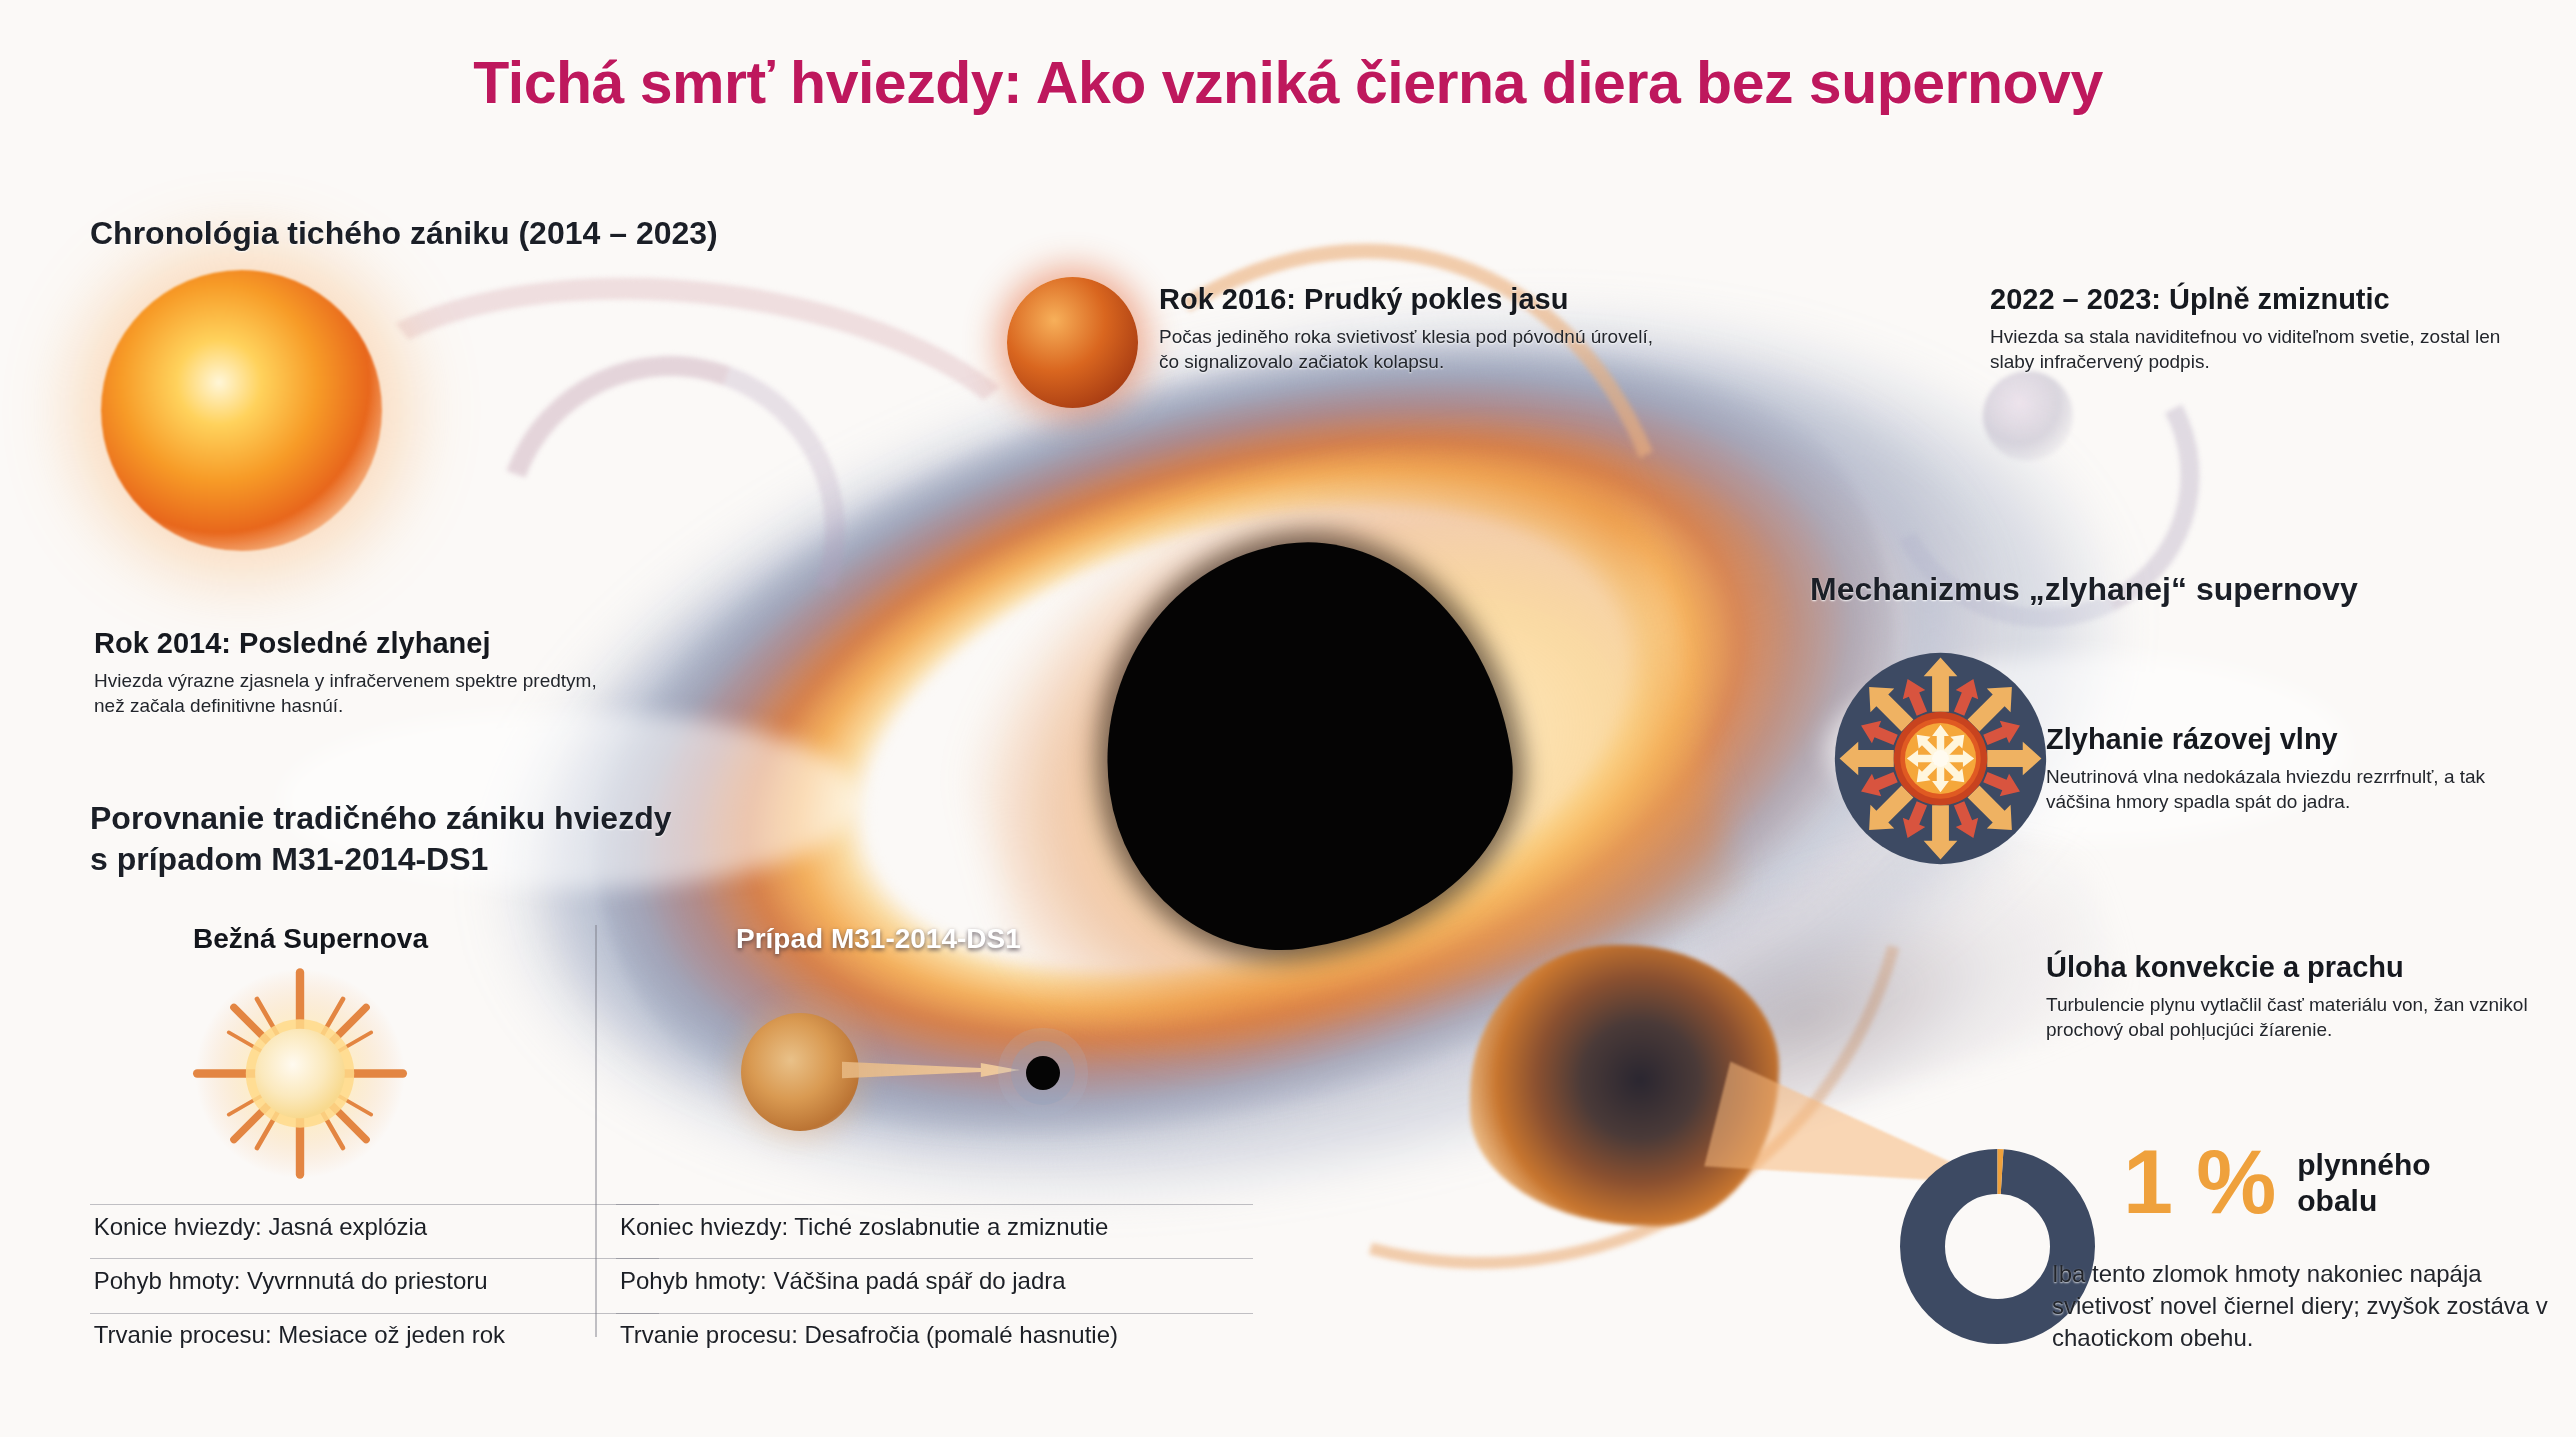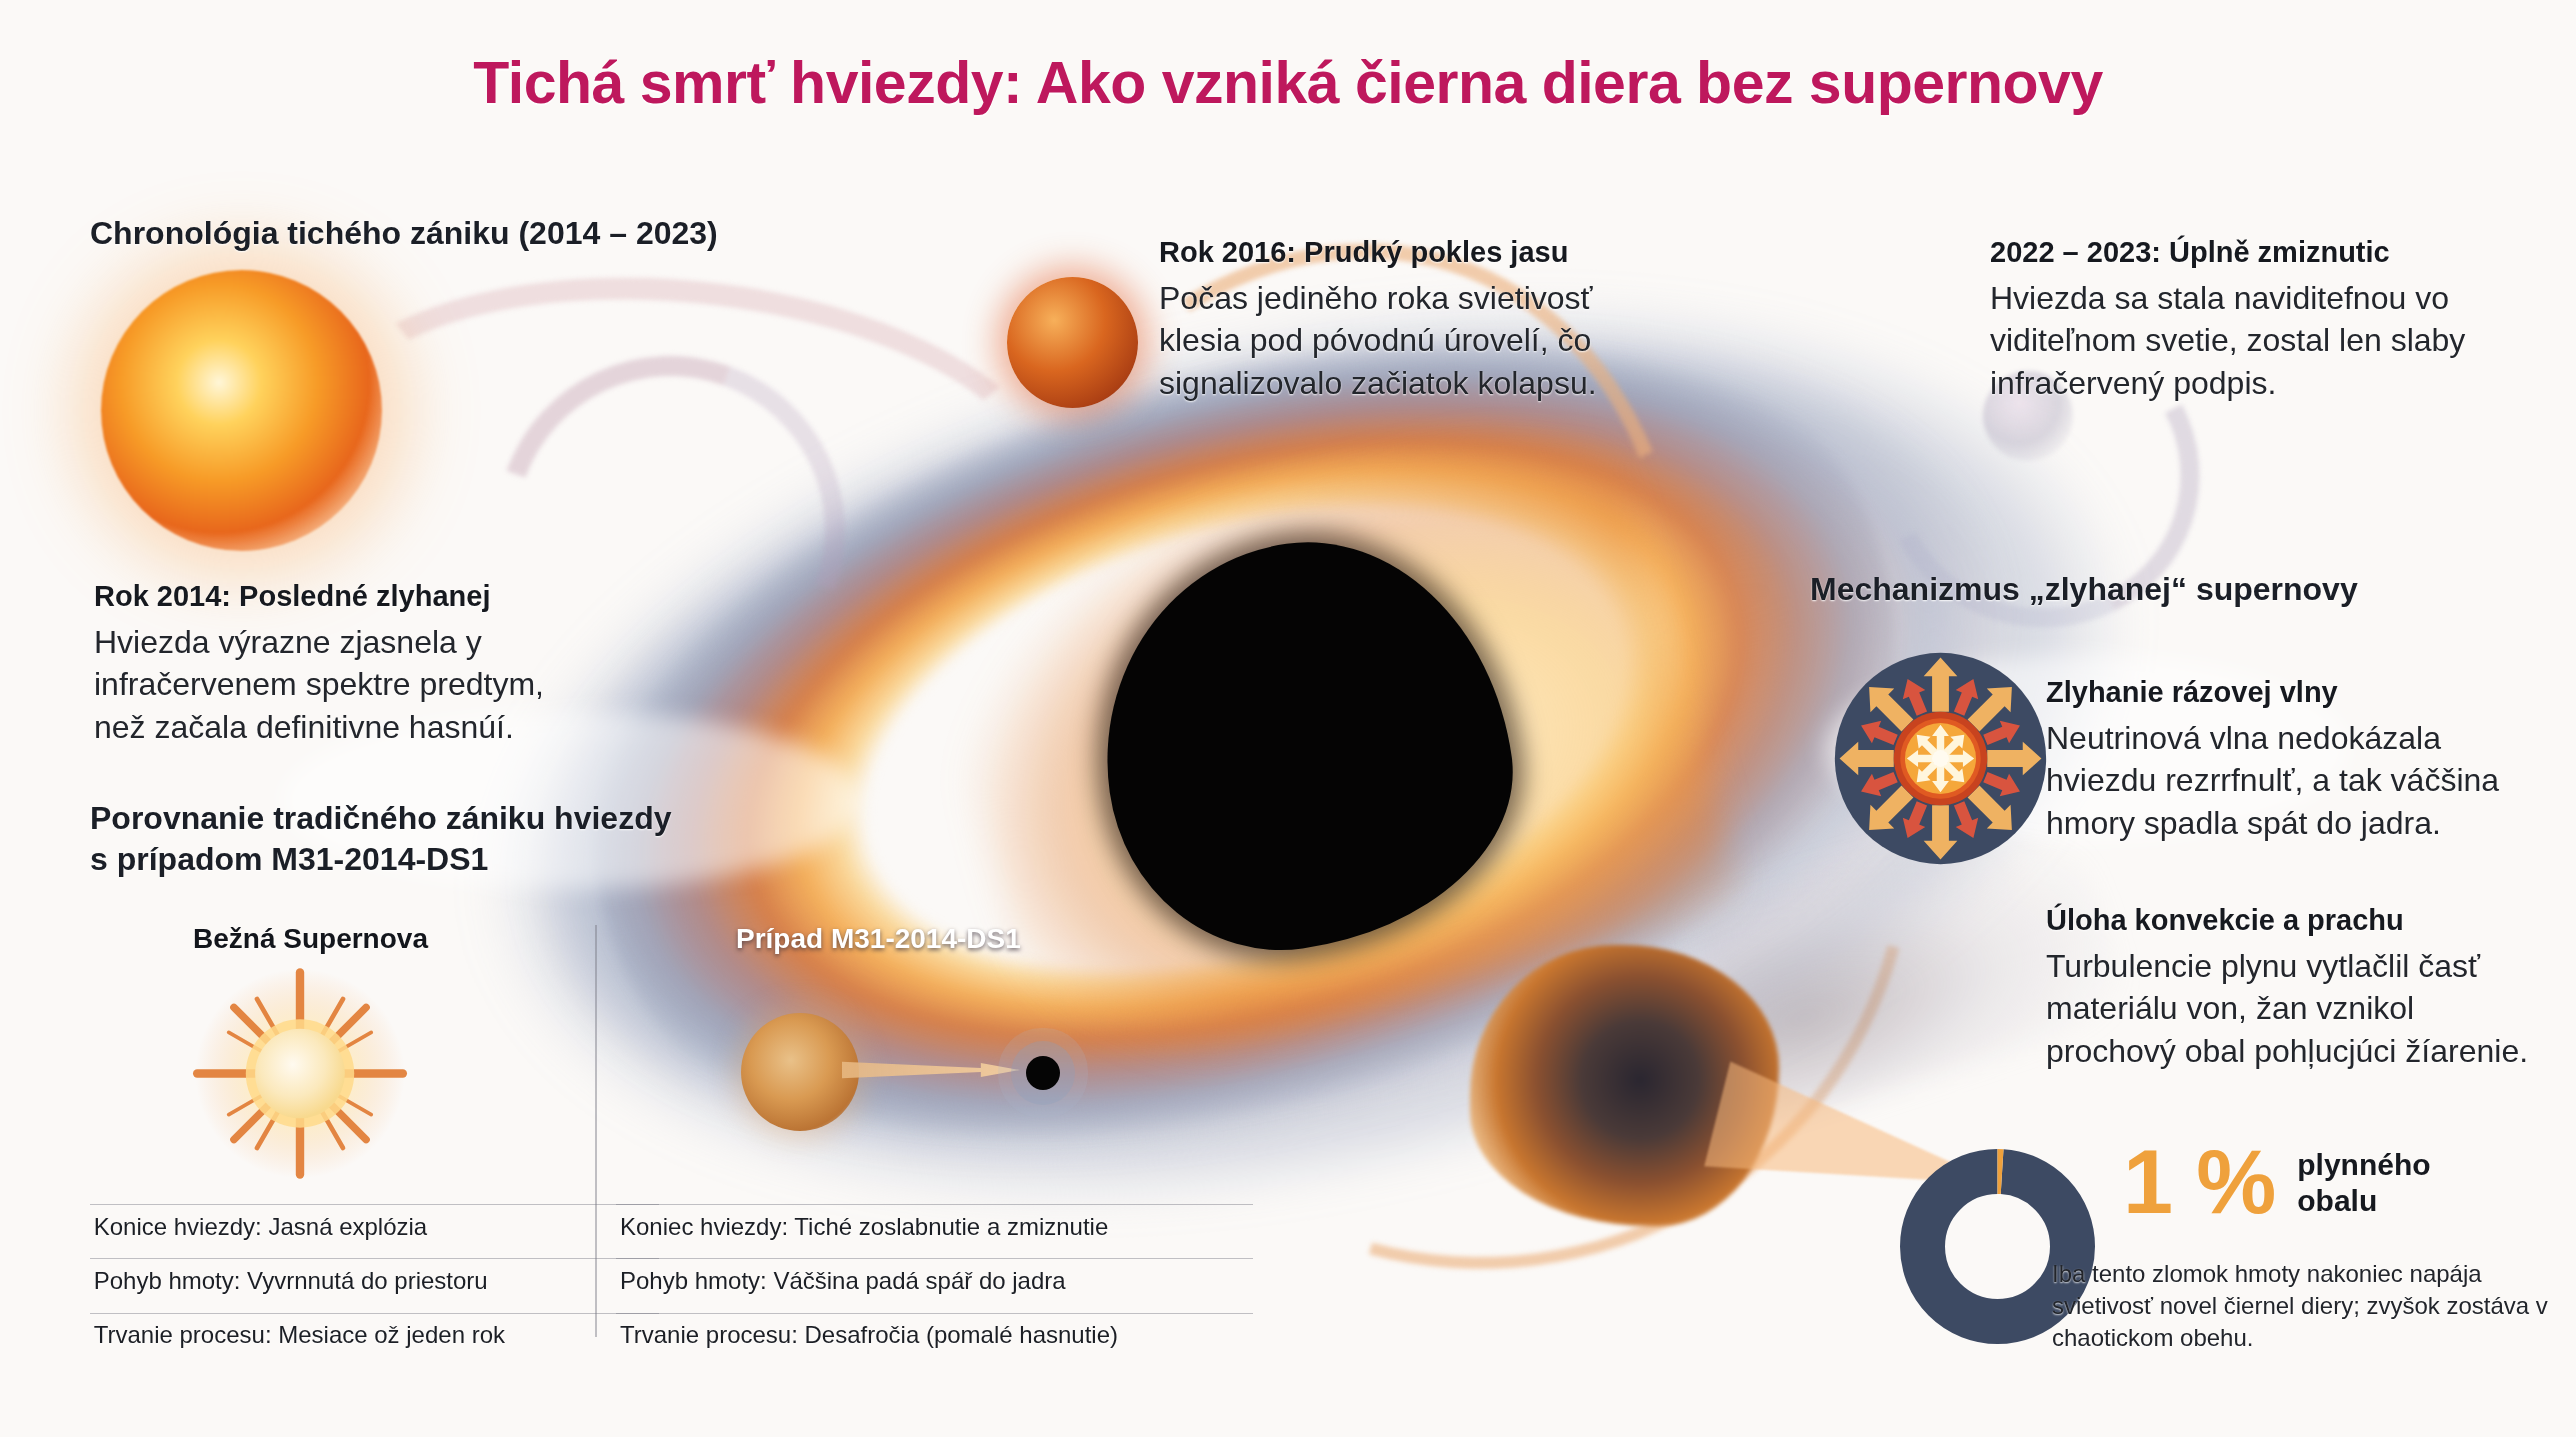--- a/index.html
+++ b/index.html
@@ -101,27 +101,27 @@
   
   .title{
     position:absolute;left:0;right:0;top:49px;text-align:center;
     font-size:59px;font-weight:bold;letter-spacing:-0.5px;color:#be185d;
     text-shadow:0 1.9px 0 rgba(255,255,255,.8);
   }
   .sechead{
     position:absolute;font-size:32px;font-weight:bold;color:#1b1f27;
     text-shadow:0 0.9px 1.9px rgba(255,255,255,.9);line-height:1.28;
   }
-  .blk{position:absolute;}
+  .blk{position:absolute;margin-top:47px;}
   .blk h3{
     margin:0 0 7.5px 0;font-size:29px;font-weight:bold;color:#16191f;
     text-shadow:0 0.9px 1.9px rgba(255,255,255,.85);
   }
   .blk p{
-    margin:0;font-size:32px;line-height:1.33;color:#23262c;
+    margin:0;font-size:19px;line-height:1.33;color:#23262c;
     text-shadow:0 0.9px 1.9px rgba(255,255,255,.85);
   }
   .cmpheads{position:relative;height:56px;}
   .cmph{position:absolute;font-size:28px;font-weight:bold;}
   .cmph.left{left:103px;top:3.7px;color:#13161c;text-shadow:0 0.9px 1.9px rgba(255,255,255,.9);}
   .cmph.right{left:646px;top:3.7px;color:#ffffff;text-shadow:0 1.9px 4.7px rgba(60,50,60,.75);}
   .vdiv{position:absolute;left:595px;top:925px;width:1.9px;height:412px;background:rgba(120,120,130,.45);}
   .rows{position:absolute;top:1204px;left:90px;width:1161px;}
   .rowgrid{position:relative;height:54px;}
   .cell{position:absolute;font-size:24px;color:#1c1f25;white-space:nowrap;

